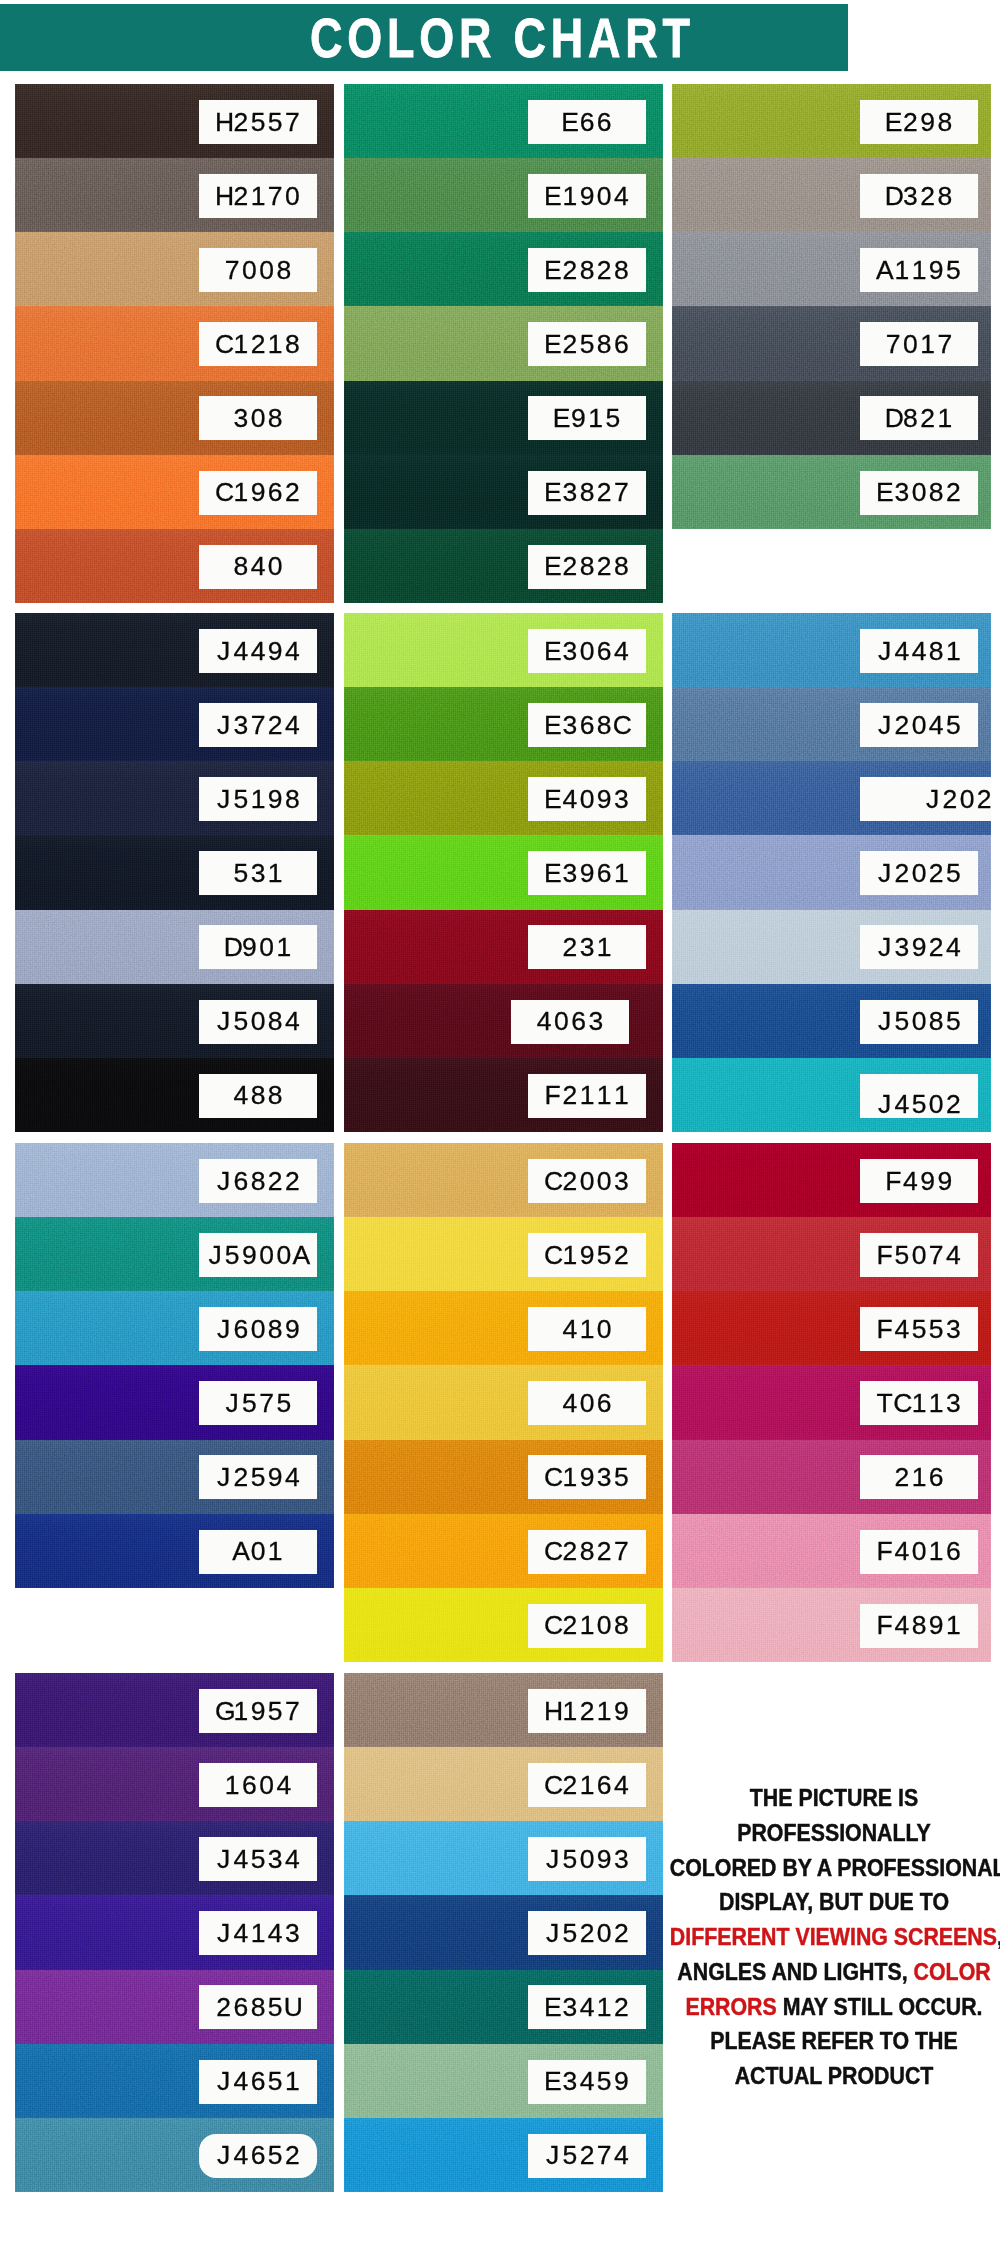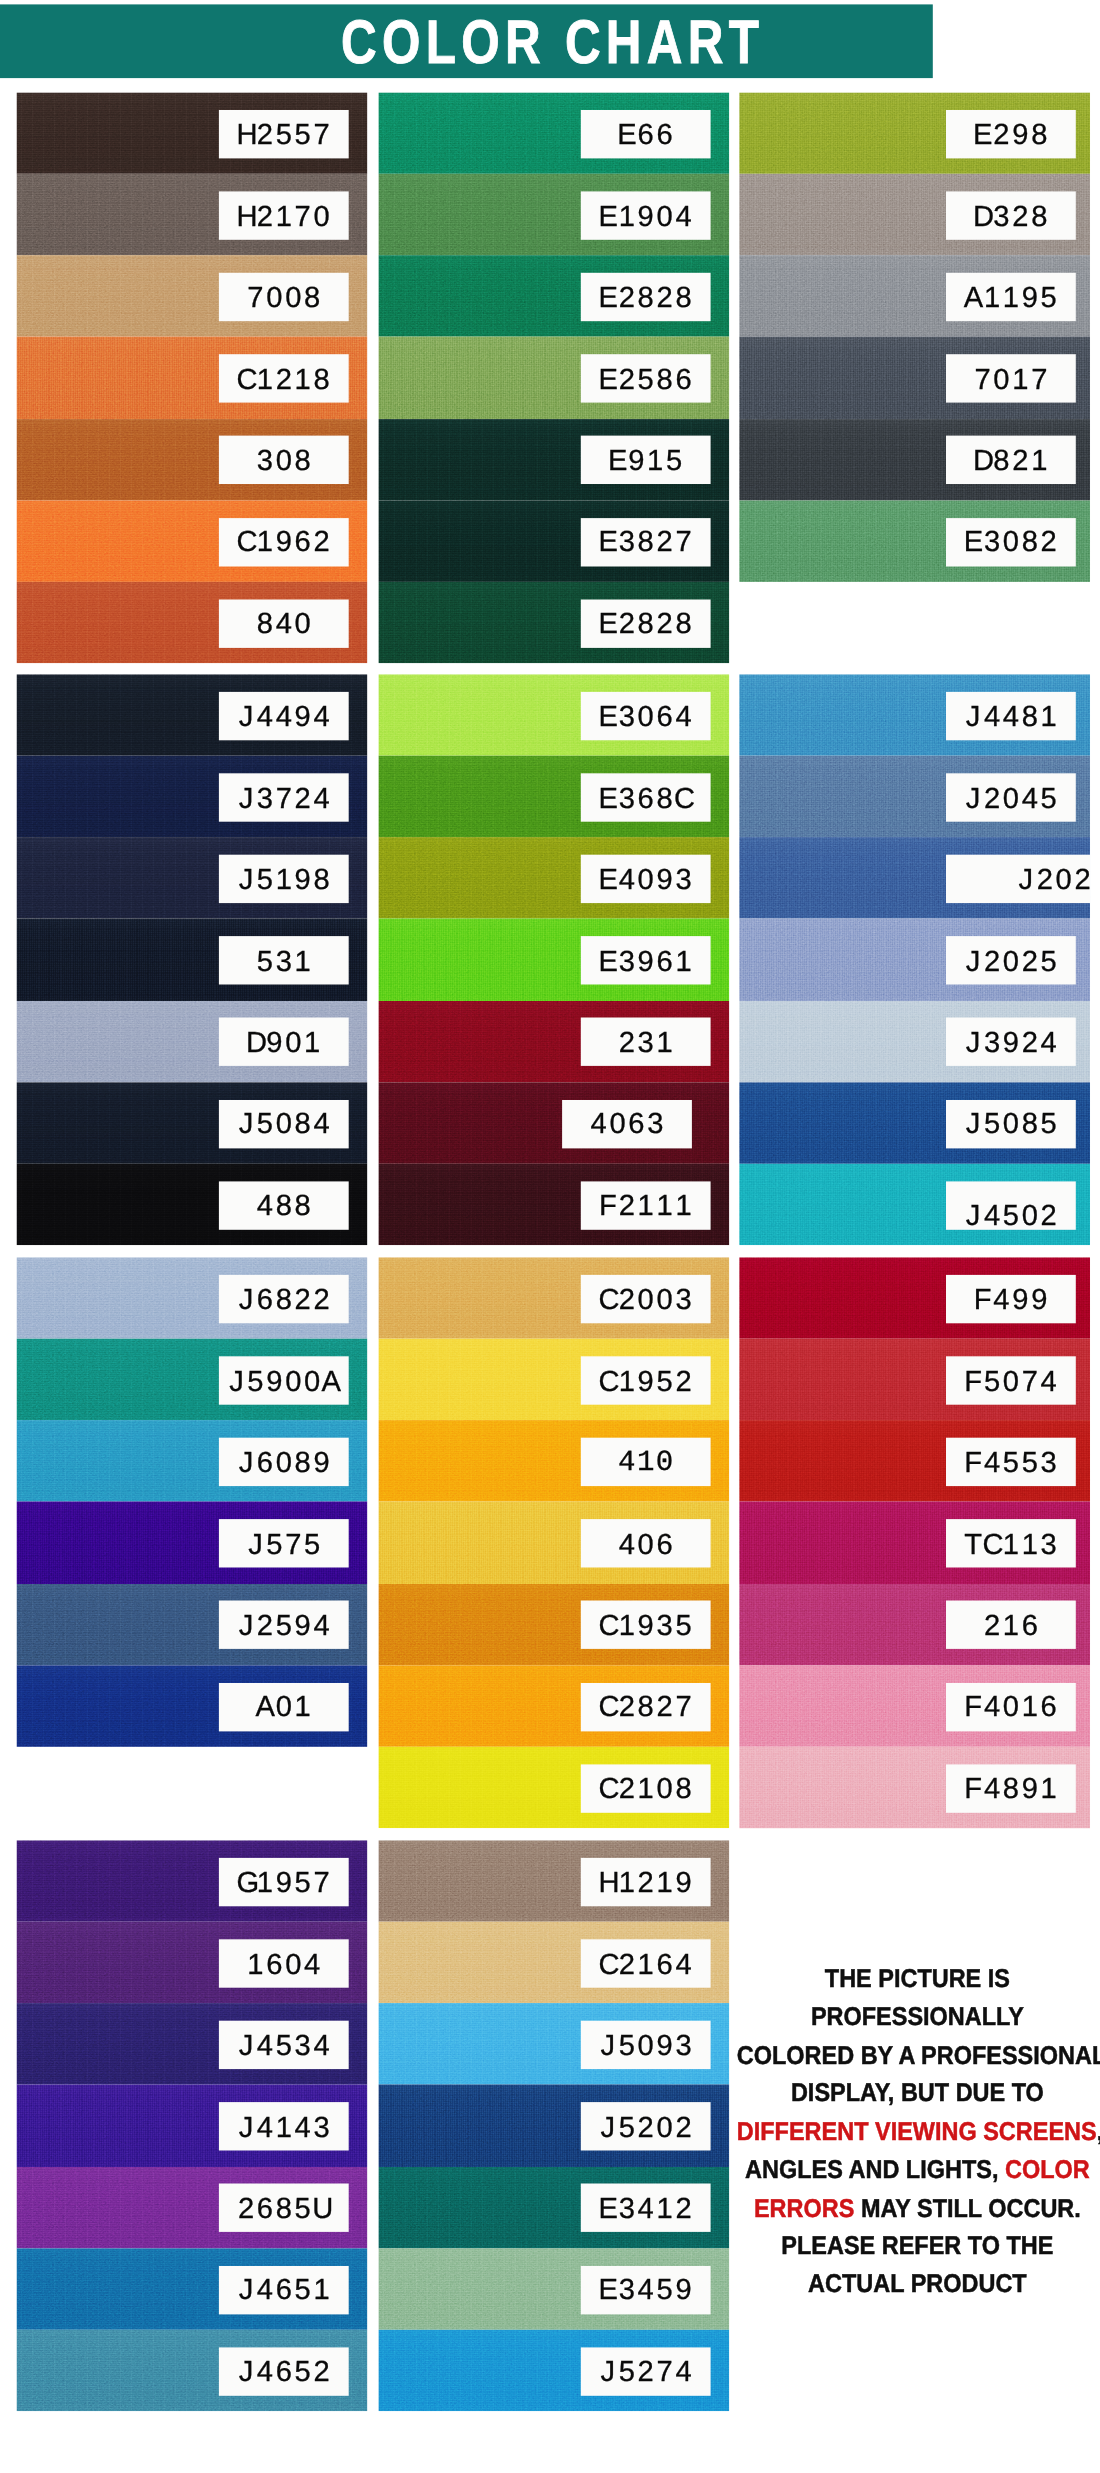--- a/index.html
+++ b/index.html
@@ -696,21 +696,21 @@
         </div>
       </div>
       <div class="swatch-row">
         <div class="chip" style="background: rgb(247, 174, 12);">
           <svg class="chip-texture">
             <rect width="100%" height="100%" filter="url(#knit)"></rect>
           </svg>
           <div class="chip-weave"></div>
           <div class="chip-sheen"></div>
         </div>
-        <div class="chip-label" style="left: 184px; font-family: Liberation Mono, monospace;">
+        <div class="chip-label" style="left: 184px;">
           <span><i>4</i><i>1</i><i>0</i></span>
         </div>
       </div>
       <div class="swatch-row">
         <div class="chip" style="background: rgb(238, 201, 60);">
           <svg class="chip-texture">
             <rect width="100%" height="100%" filter="url(#knit)"></rect>
           </svg>
           <div class="chip-weave"></div>
           <div class="chip-sheen"></div>
@@ -916,21 +916,21 @@
         </div>
       </div>
       <div class="swatch-row">
         <div class="chip" style="background: rgb(65, 145, 171);">
           <svg class="chip-texture">
             <rect width="100%" height="100%" filter="url(#knit)"></rect>
           </svg>
           <div class="chip-weave"></div>
           <div class="chip-sheen"></div>
         </div>
-        <div class="chip-label" style="left: 184px;">
+        <div class="chip-label" style="left: 184px; border-radius: 17px;">
           <span><i>J</i><i>4</i><i>6</i><i>5</i><i>2</i></span>
         </div>
       </div>
     </div>
     <div class="block" style="left: 344px; top: 1673px; width: 319px; height: 519px;">
       <div class="swatch-row">
         <div class="chip" style="background: rgb(155, 132, 116);">
           <svg class="chip-texture">
             <rect width="100%" height="100%" filter="url(#knit)"></rect>
           </svg>

